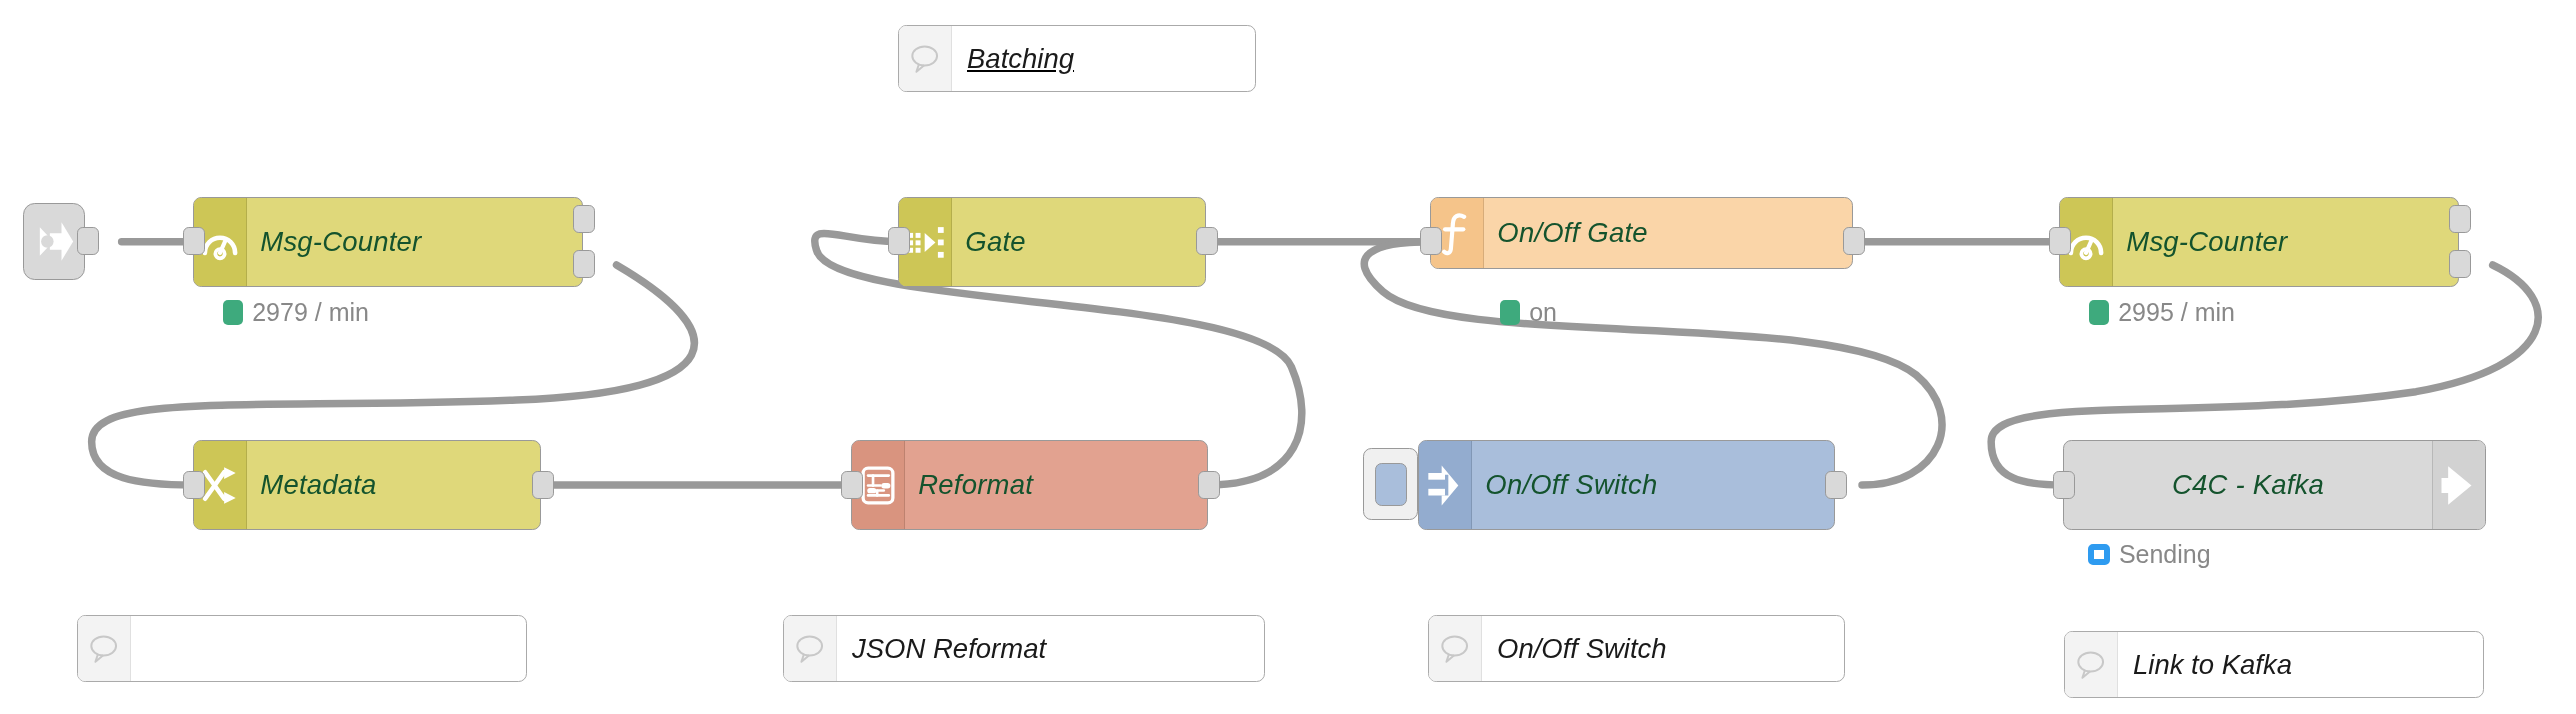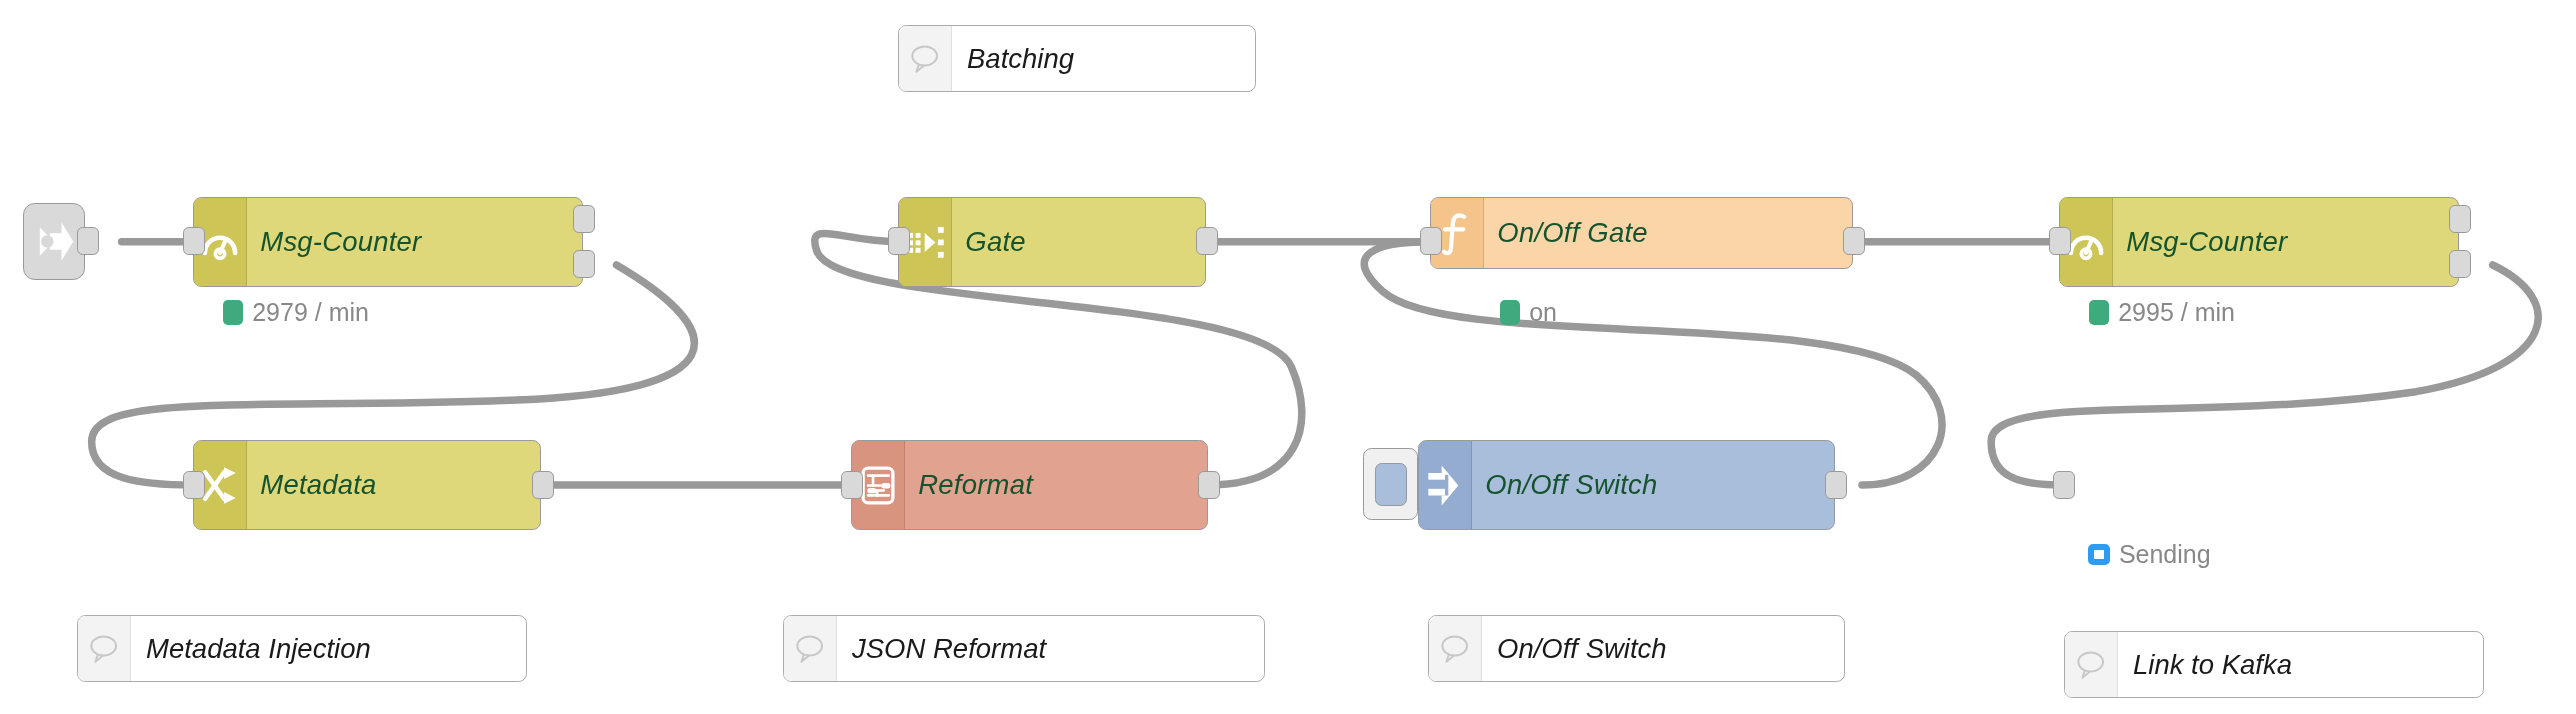--- a/index.html
+++ b/index.html
@@ -209,21 +209,21 @@
 
     <path class="wire" d="M 1448,290 L 1716,290"></path>
 
     <path class="wire" d="M 2235,582 C 2330,582 2360,500 2300,450 C 2200,370 1740,420 1660,350 C 1610,306 1650,290 1716,290"></path>
 
     <path class="wire" d="M 2236,290 L 2472,290"></path>
 
     <path class="wire" d="M 2992,318 C 3080,360 3070,440 2900,470 C 2640,508 2390,470 2390,530 C 2390,576 2430,582 2476,582"></path>
   </svg>
 
-  <div class="comment" style="left:898px; top:25px; width:358px; height:67px;">
+  <div class="comment" style="left:898px; top:25px; width:358px; height:67px;text-decoration:underline;">
     <span class="comment-icon">
       <svg class="ic" width="37" height="33" viewBox="0 0 44 40" aria-hidden="true">
         <ellipse cx="21" cy="17" rx="15" ry="11.5" fill="none" stroke="#c8c8c8" stroke-width="2.4"></ellipse>
         <path d="M14 27 L11 36 L20.5 28.2" fill="none" stroke="#c8c8c8" stroke-width="2.4" stroke-linejoin="round"></path>
       </svg>
     </span>
     <span class="comment-label">Batching</span>
   </div>
 
   <div class="linkin" style="left:23px; top:203px;">
@@ -357,34 +357,41 @@
           <rect x="4" y="12" width="20" height="8"></rect>
           <rect x="4" y="31" width="20" height="8"></rect>
           <path d="M20 3 L40 27 L20 51 L20 39 L28 39 L28 14 L20 14 Z"></path>
         </g>
       </svg>
     </span>
     <span class="node-label">On/Off Switch</span>
   </div>
   <div class="port" style="left:1825px; top:471px;"></div>
 
+  <div class="node n-grey" style="left:2063px; top:440px; width:423px; height:90px;">
+    <span class="node-label center">C4C - Kafka</span>
+    <span class="node-icon right">
+      <svg class="ic" width="42" height="45" viewBox="0 0 50 54" aria-hidden="true">
+        <path d="M12 4 L40 27 L12 50 L12 36 L4 36 L4 18 L12 18 Z" fill="#ffffff"></path>
+      </svg>
+    </span>
+  </div>
   <div class="port" style="left:2053px; top:471px;"></div>
   <div class="status" style="left:2088px; top:540px;">
     <span class="status-ring"></span>
     <span>Sending</span>
   </div>
 
   <div class="comment" style="left:77px; top:615px; width:450px; height:67px;">
     <span class="comment-icon">
       <svg class="ic" width="37" height="33" viewBox="0 0 44 40" aria-hidden="true">
         <ellipse cx="21" cy="17" rx="15" ry="11.5" fill="none" stroke="#c8c8c8" stroke-width="2.4"></ellipse>
         <path d="M14 27 L11 36 L20.5 28.2" fill="none" stroke="#c8c8c8" stroke-width="2.4" stroke-linejoin="round"></path>
       </svg>
     </span>
-    <span class="comment-label">Metadata Injection</span>
   </div>
 
   <div class="comment" style="left:783px; top:615px; width:482px; height:67px;">
     <span class="comment-icon">
       <svg class="ic" width="37" height="33" viewBox="0 0 44 40" aria-hidden="true">
         <ellipse cx="21" cy="17" rx="15" ry="11.5" fill="none" stroke="#c8c8c8" stroke-width="2.4"></ellipse>
         <path d="M14 27 L11 36 L20.5 28.2" fill="none" stroke="#c8c8c8" stroke-width="2.4" stroke-linejoin="round"></path>
       </svg>
     </span>
     <span class="comment-label">JSON Reformat</span>

